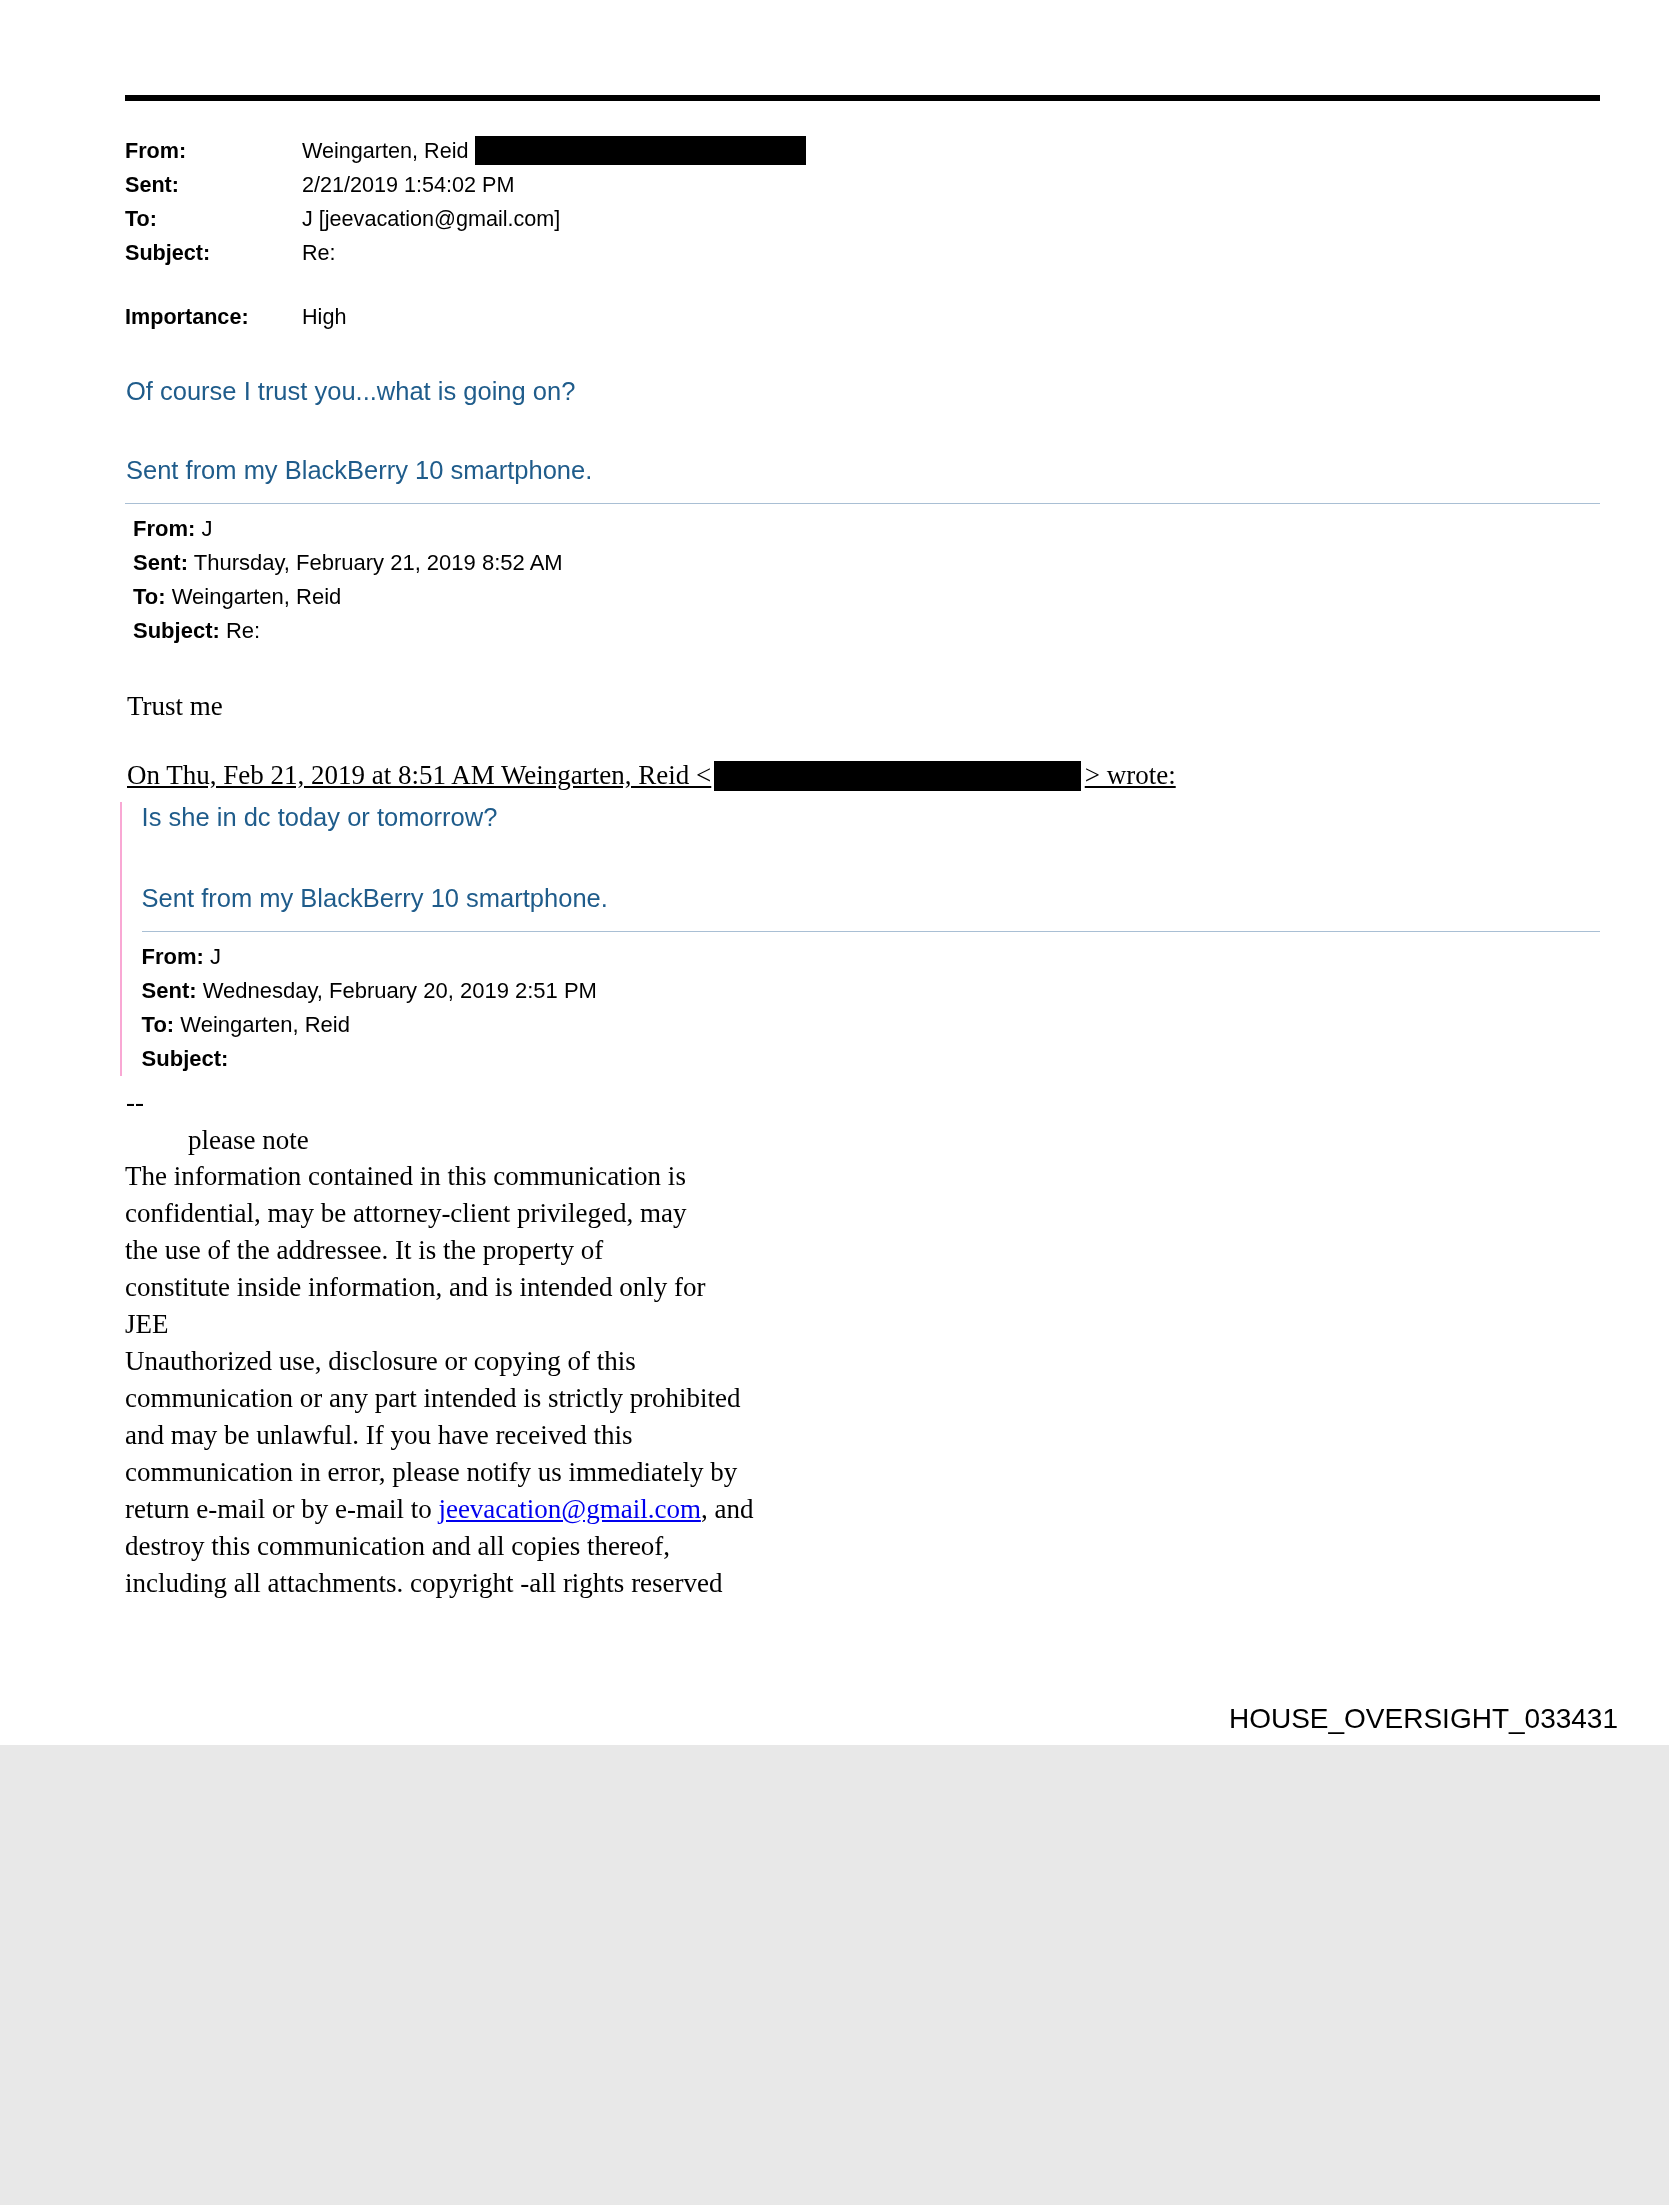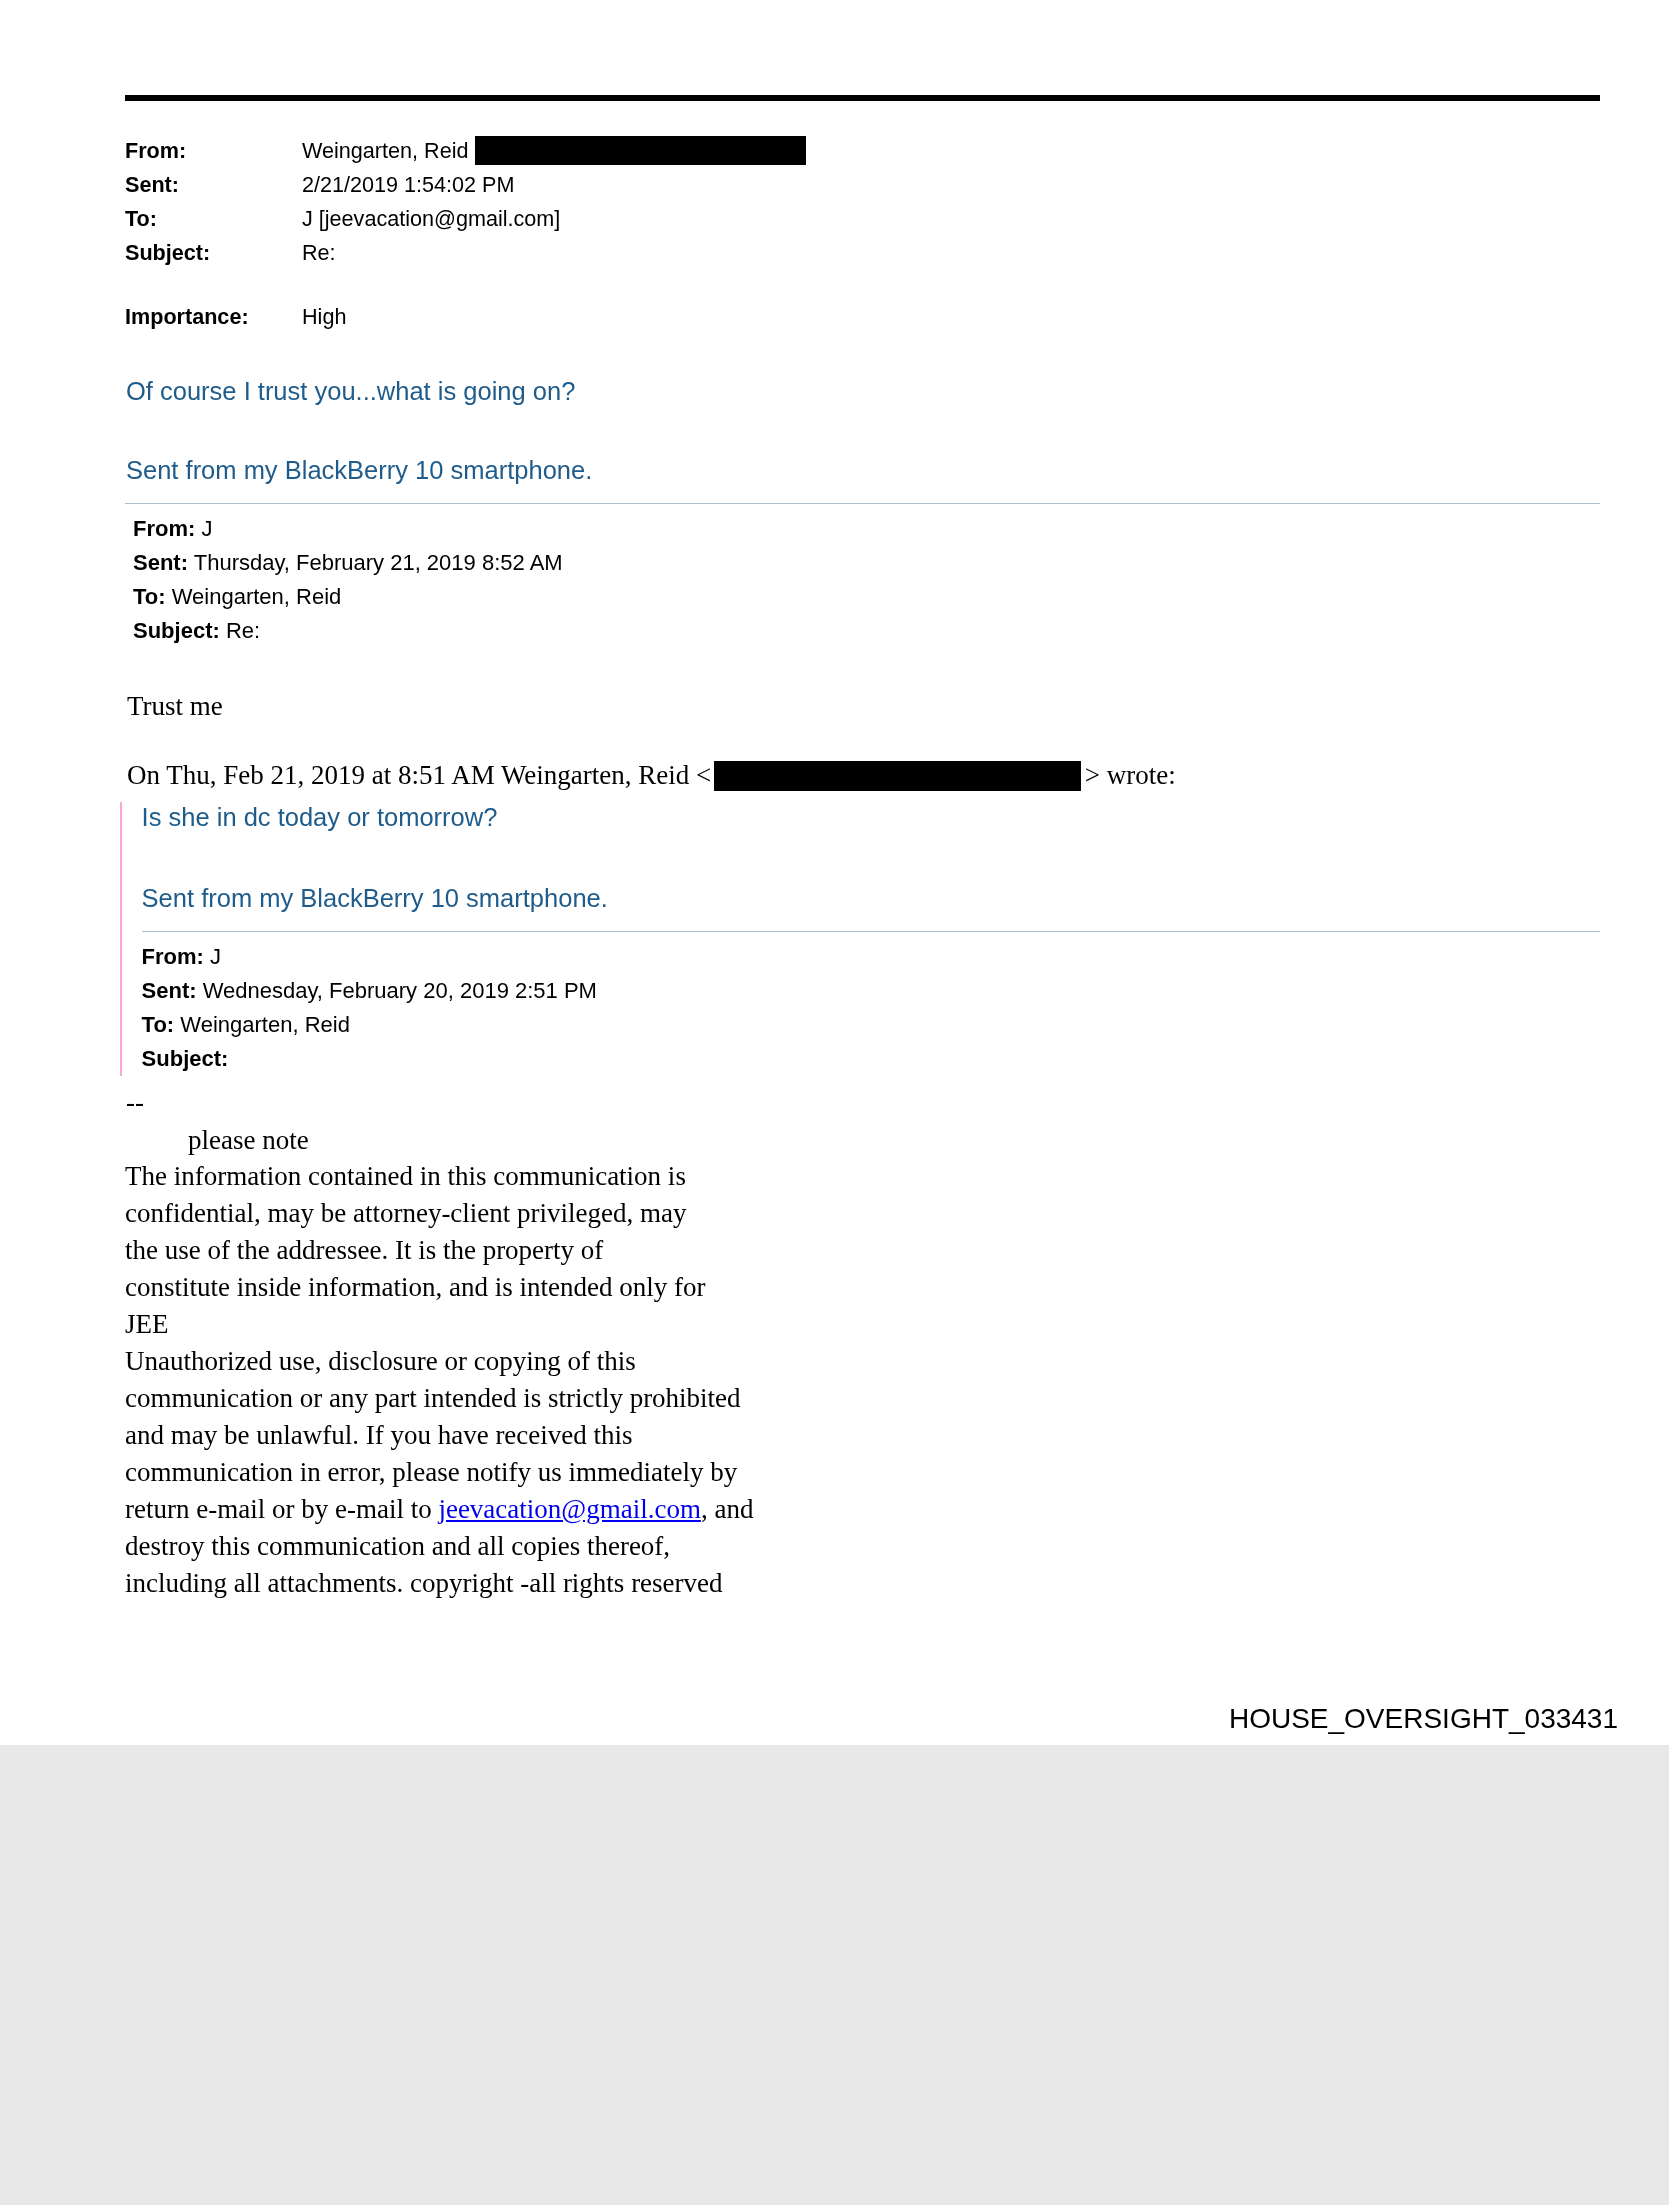--- a/index.html
+++ b/index.html
@@ -40,21 +40,21 @@
   .divider { height: 1.3px; background: #A9BFD4; }
   .divider-1 { margin: 17px 0 0 97px; width: 1475px; }
   
   .qhdr { font-size: 22px; }
   .qhdr .qrow { line-height: 34px; }
   .qhdr b { font-weight: 700; }
   .qhdr-1 { margin: 7.9px 0 0 105px; }
   
   .serif { font-family: "Liberation Serif", serif; font-size: 27px; }
   .trust-me { margin: 43px 0 0 99px; }
-  .quote-intro { margin: 38px 16px 0 99px; white-space: nowrap; }
+  .quote-intro { margin: 38px 16px 0 99px; white-space: nowrap; text-decoration: underline; }
   
   .bq {
     margin: 10.5px 0 0 92px;
     border-left: 2px solid #f9a8d4;
     padding-left: 19.6px;
     width: 1482px;
   }
   .blue-body-2 { margin-top: 5.2px; }
   .blue-sig-2  { margin-top: 50px; }
   .divider-2 { margin-top: 17px; width: 1458px; }

